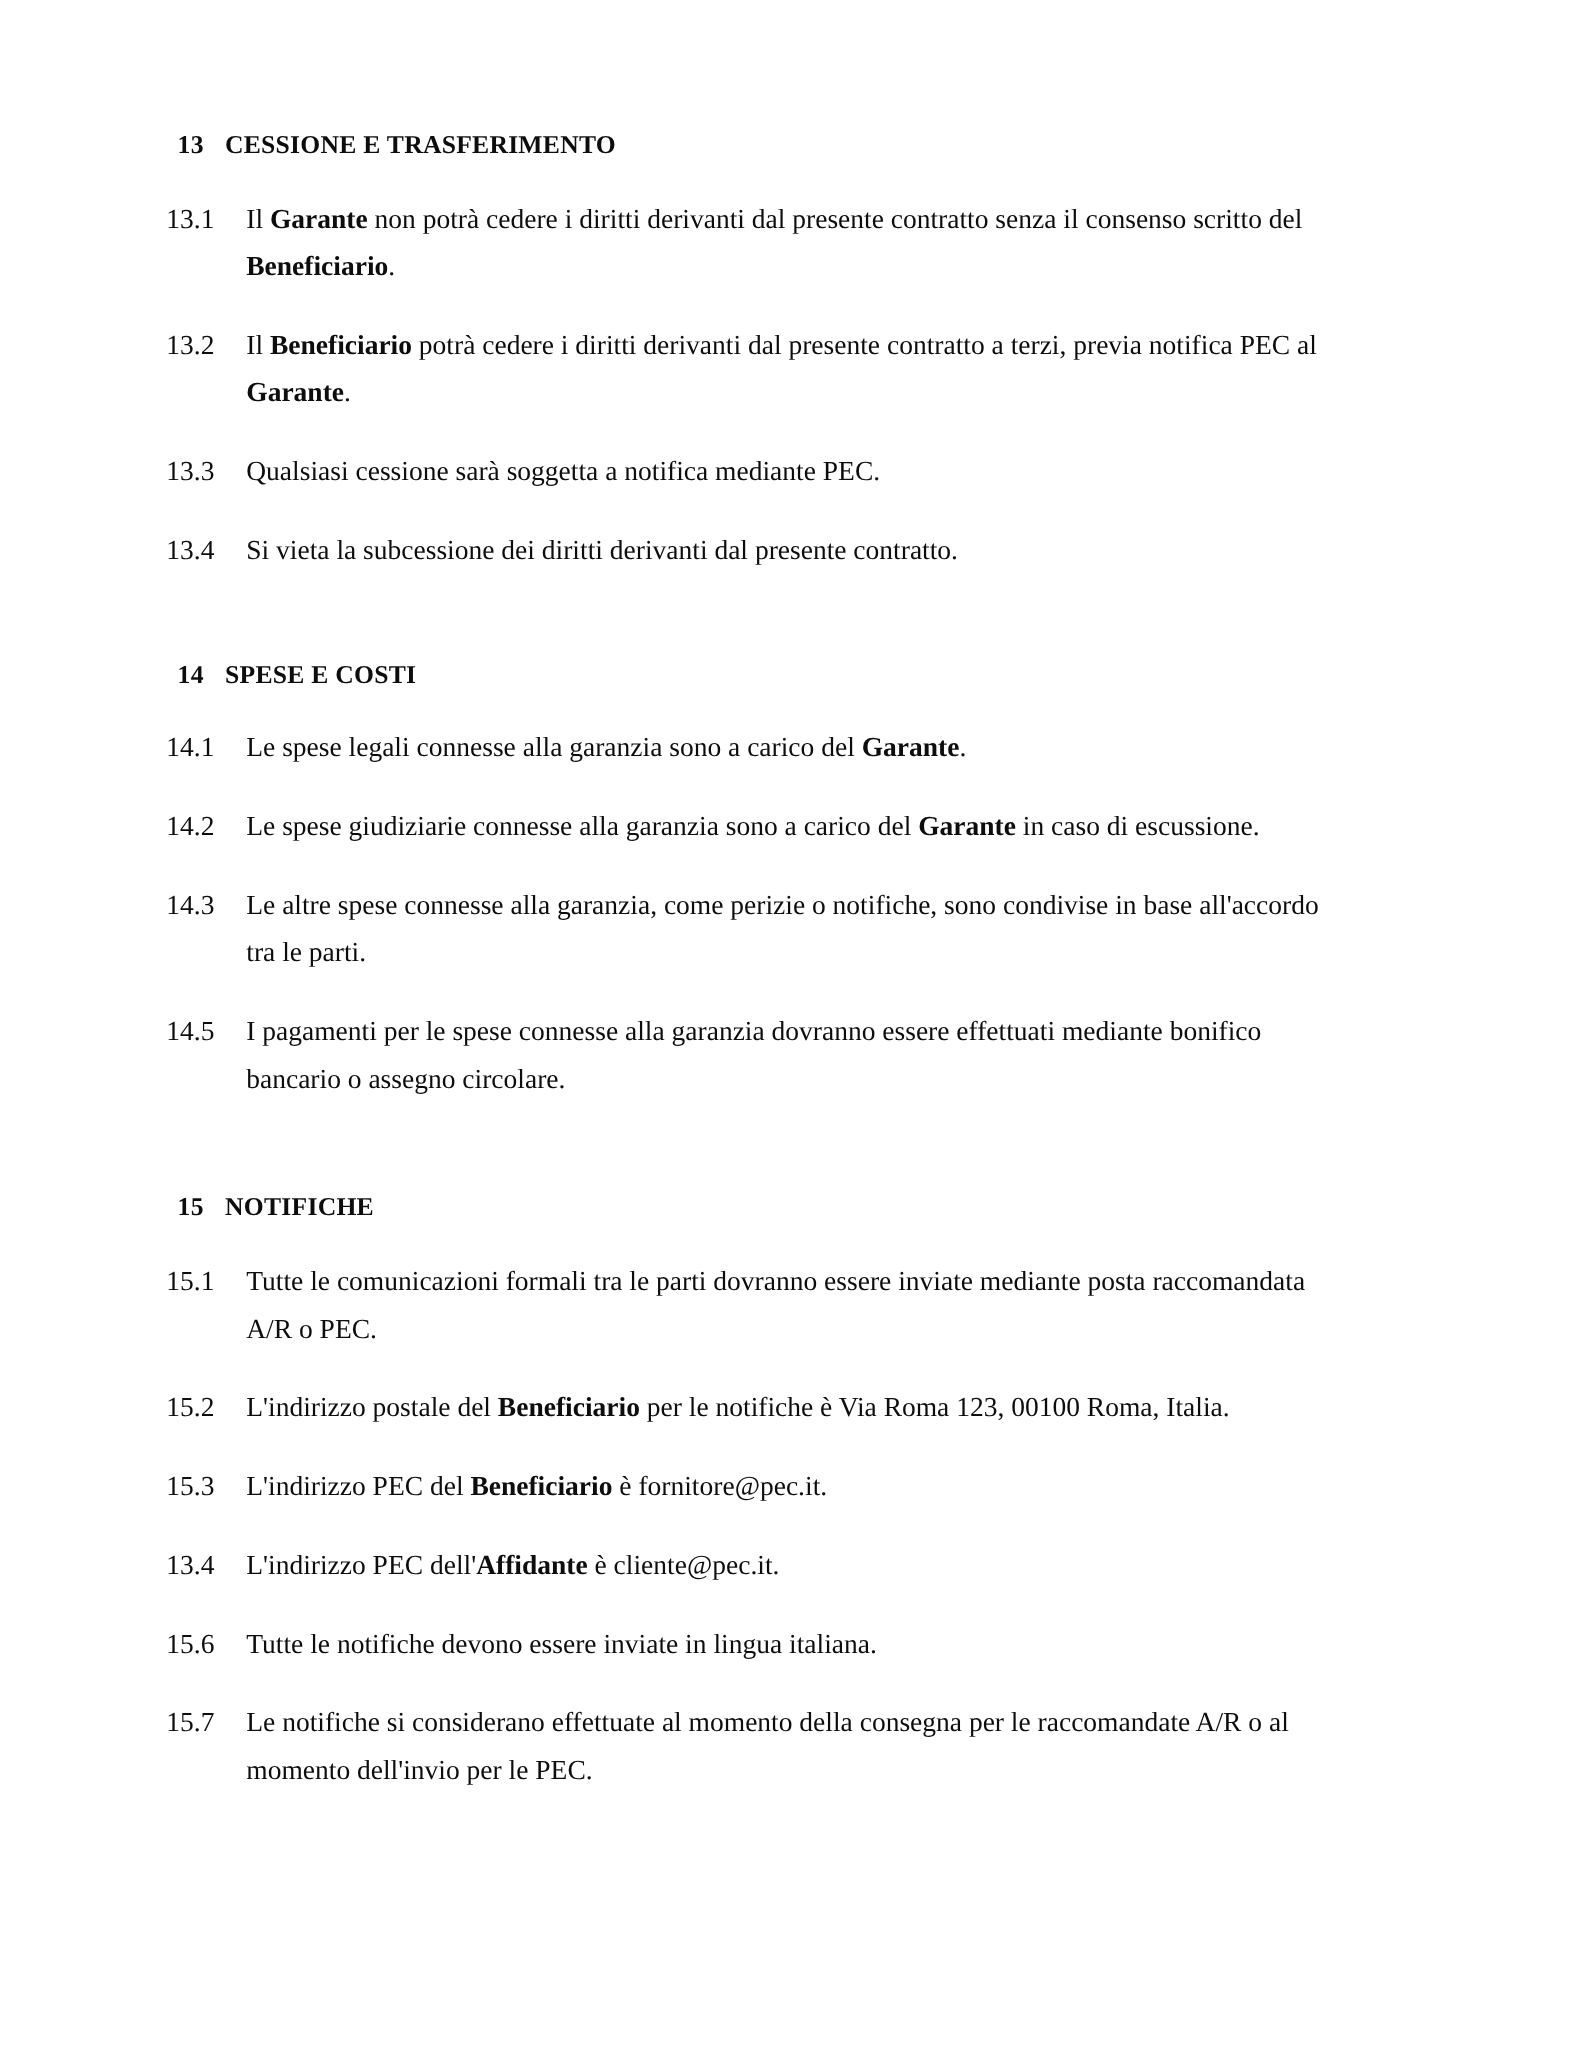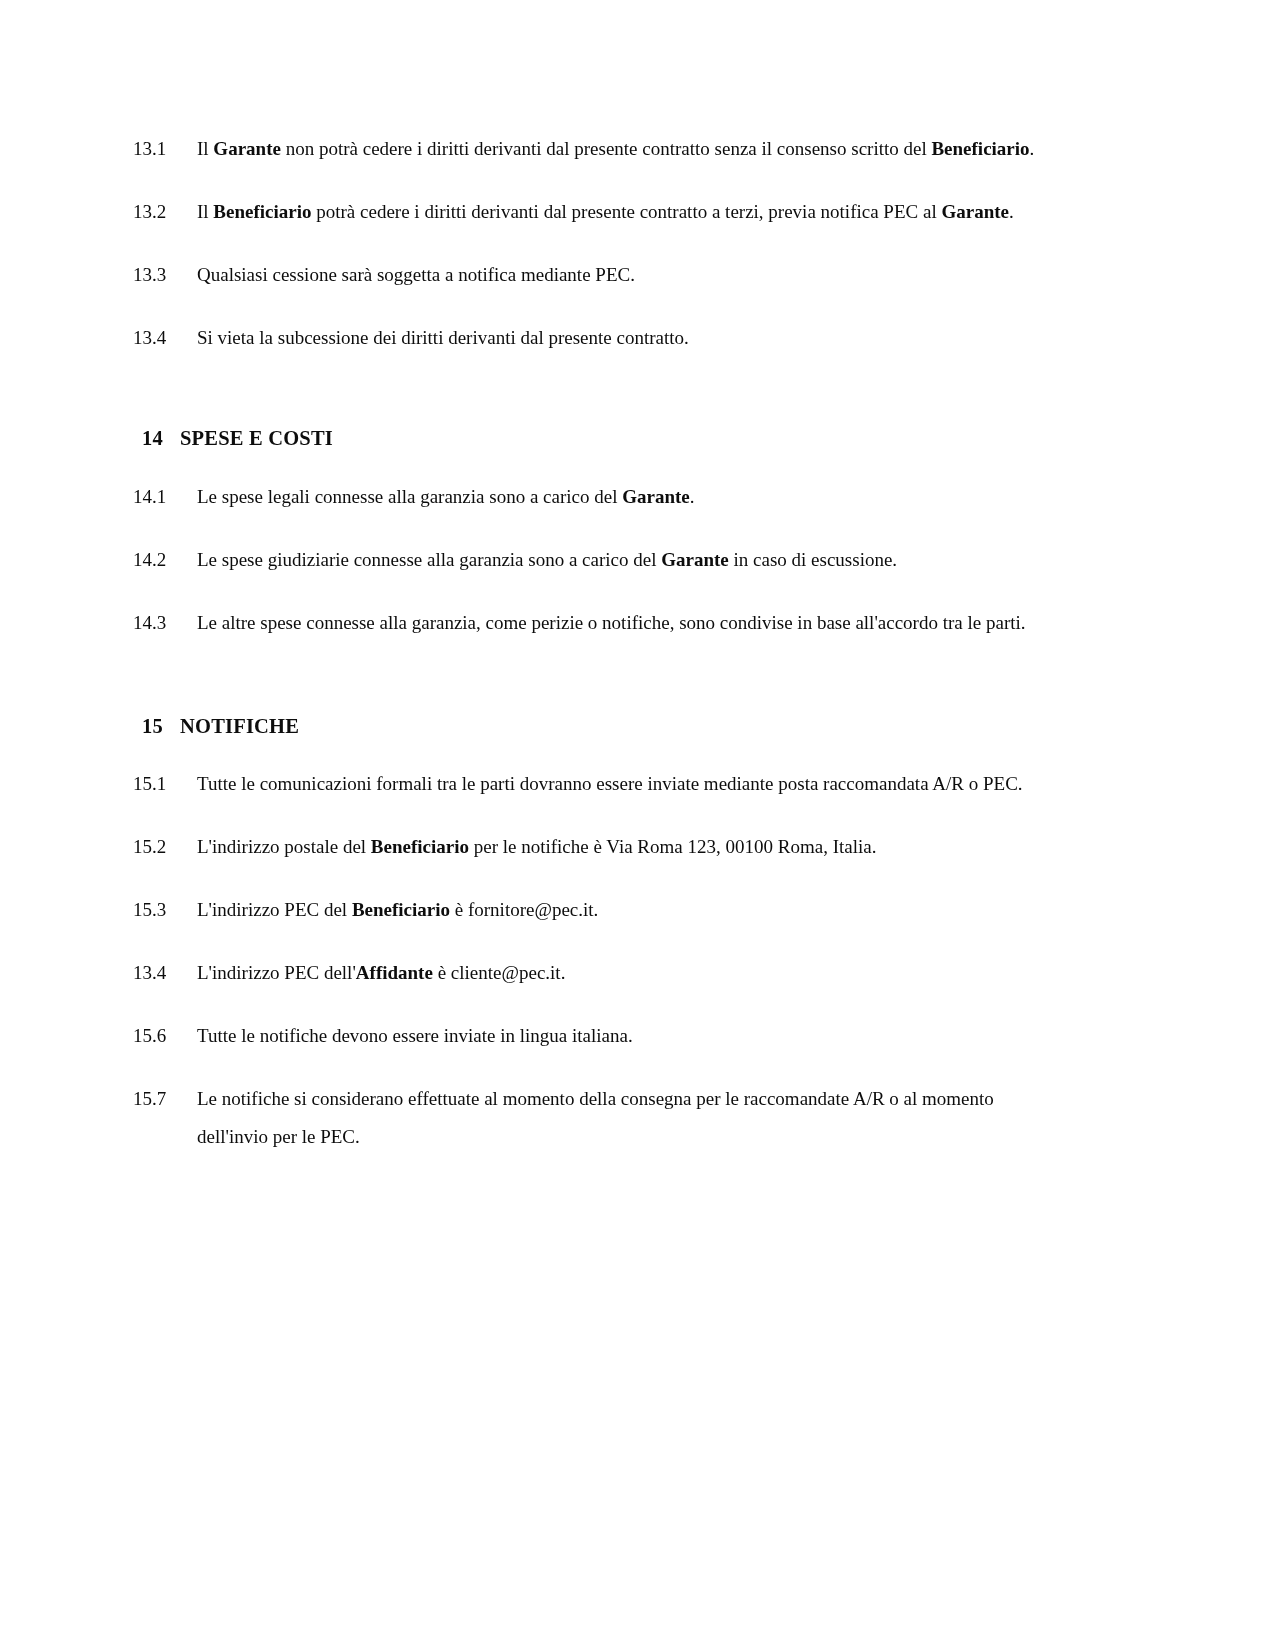--- a/index.html
+++ b/index.html
@@ -44,21 +44,21 @@
     font-weight: bold;
   }
   .section-heading .sec-title {
     flex: 1 1 auto;
   }
 
   
   .clause {
     display: flex;
     align-items: baseline;
-    font-size: 19px;
+    font-size: 22px;
     line-height: 38px;
     margin-top: 25px;
   }
   .clause .clause-num {
     width: 64px;
     flex: 0 0 64px;
     text-align: left;
     box-sizing: border-box;
     white-space: nowrap;
   }
@@ -77,20 +77,24 @@
   .section-gap-2 { height: 72px; }
   .section-gap-3 { height: 73px; }
   .first-clause { margin-top: 26px; }
 </style>
 </head>
 <body>
 
 <div class="page">
   <div class="content">
       <div class="section-block">
+        <div class="section-heading">
+          <span class="sec-num">13</span>
+          <span class="sec-title">CESSIONE E TRASFERIMENTO</span>
+        </div>
         <div class="clause first-clause">
           <span class="clause-num">13.1</span>
           <span class="clause-text"><span>Il </span><b>Garante</b><span> non potrà cedere i diritti derivanti dal presente contratto senza il consenso scritto del </span><b>Beneficiario</b><span>.</span></span>
         </div>
         <div class="clause">
           <span class="clause-num">13.2</span>
           <span class="clause-text"><span>Il </span><b>Beneficiario</b><span> potrà cedere i diritti derivanti dal presente contratto a terzi, previa notifica PEC al </span><b>Garante</b><span>.</span></span>
         </div>
         <div class="clause">
           <span class="clause-num">13.3</span>
@@ -111,20 +115,24 @@
           <span class="clause-num">14.1</span>
           <span class="clause-text"><span>Le spese legali connesse alla garanzia sono a carico del </span><b>Garante</b><span>.</span></span>
         </div>
         <div class="clause">
           <span class="clause-num">14.2</span>
           <span class="clause-text"><span>Le spese giudiziarie connesse alla garanzia sono a carico del </span><b>Garante</b><span> in caso di escussione.</span></span>
         </div>
         <div class="clause">
           <span class="clause-num">14.3</span>
           <span class="clause-text"><span>Le altre spese connesse alla garanzia, come perizie o notifiche, sono condivise in base all'accordo tra le parti.</span></span>
+        </div>
+        <div class="clause">
+          <span class="clause-num">14.5</span>
+          <span class="clause-text"><span>I pagamenti per le spese connesse alla garanzia dovranno essere effettuati mediante bonifico bancario o assegno circolare.</span></span>
         </div>
       </div>
       <div class="section-gap-2"></div>
       <div class="section-block">
         <div class="section-heading">
           <span class="sec-num">15</span>
           <span class="sec-title">NOTIFICHE</span>
         </div>
         <div class="clause first-clause">
           <span class="clause-num">15.1</span>

